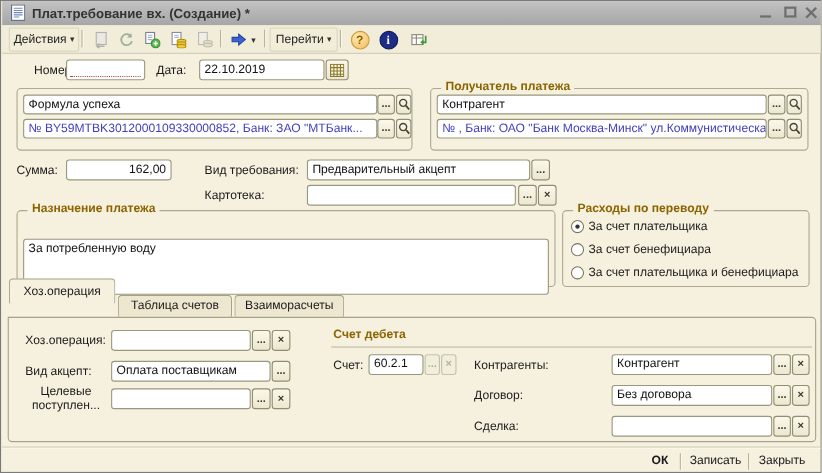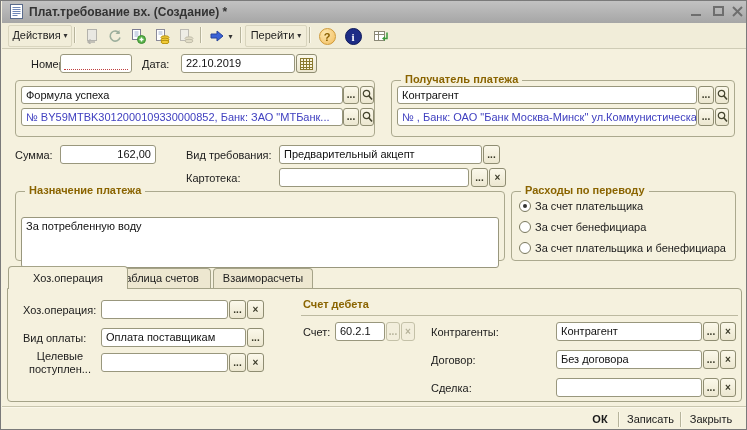--- a/index.html
+++ b/index.html
@@ -247,31 +247,31 @@
 
   <div class="grp" style="left:510px;top:190px;width:225px;height:70px;"></div>
   <span class="legend" style="left:520px;top:183px;">Расходы по переводу</span>
   <span class="radio on" style="left:518px;top:199px;"></span>
   <span class="lbl" style="left:534px;top:199px;">За счет плательщика</span>
   <span class="radio" style="left:518px;top:220px;"></span>
   <span class="lbl" style="left:534px;top:220px;">За счет бенефициара</span>
   <span class="radio" style="left:518px;top:241px;"></span>
   <span class="lbl" style="left:534px;top:241px;">За счет плательщика и бенефициара</span>
 
-  <div class="tab active" style="left:7px;top:265px;width:120px;height:23px;line-height:22px;">Хоз.операция</div>
+  <div class="tab active" style="left:7px;top:252px;width:97px;height:23px;line-height:22px;">Хоз.операция</div>
   <div class="tab inactive" style="left:106px;top:267px;width:104px;height:20px;line-height:19px;">Таблица счетов</div>
   <div class="tab inactive" style="left:212px;top:267px;width:100px;height:20px;line-height:19px;">Взаиморасчеты</div>
   <div id="tabpanel"></div>
 
   <span class="lbl" style="left:22px;top:303px;z-index:4;">Хоз.операция:</span>
   <div class="inp" style="left:100px;top:299px;width:127px;z-index:4;"></div>
   <button class="mini" style="left:228px;top:299px;width:17px;z-index:4;">...</button>
   <button class="mini" style="left:246px;top:299px;width:17px;z-index:4;">×</button>
 
-  <span class="lbl" style="left:22px;top:331px;z-index:4;">Вид оплаты:</span>
+  <span class="lbl" style="left:22px;top:331px;z-index:4;">Вид акцепт:</span>
   <div class="inp" style="left:100px;top:327px;width:145px;z-index:4;">Оплата поставщикам</div>
   <button class="mini" style="left:246px;top:327px;width:17px;z-index:4;">...</button>
 
   <span class="lbl" style="left:22px;top:349px;width:74px;white-space:normal;line-height:13px;z-index:4;text-align:center;">Целевые поступлен...</span>
   <div class="inp" style="left:100px;top:352px;width:127px;z-index:4;"></div>
   <button class="mini" style="left:228px;top:352px;width:17px;z-index:4;">...</button>
   <button class="mini" style="left:246px;top:352px;width:17px;z-index:4;">×</button>
 
   <span class="sechdr" style="left:302px;top:297px;z-index:4;">Счет дебета</span>
   <div class="hrule" style="left:300px;top:314px;width:437px;z-index:4;"></div>

